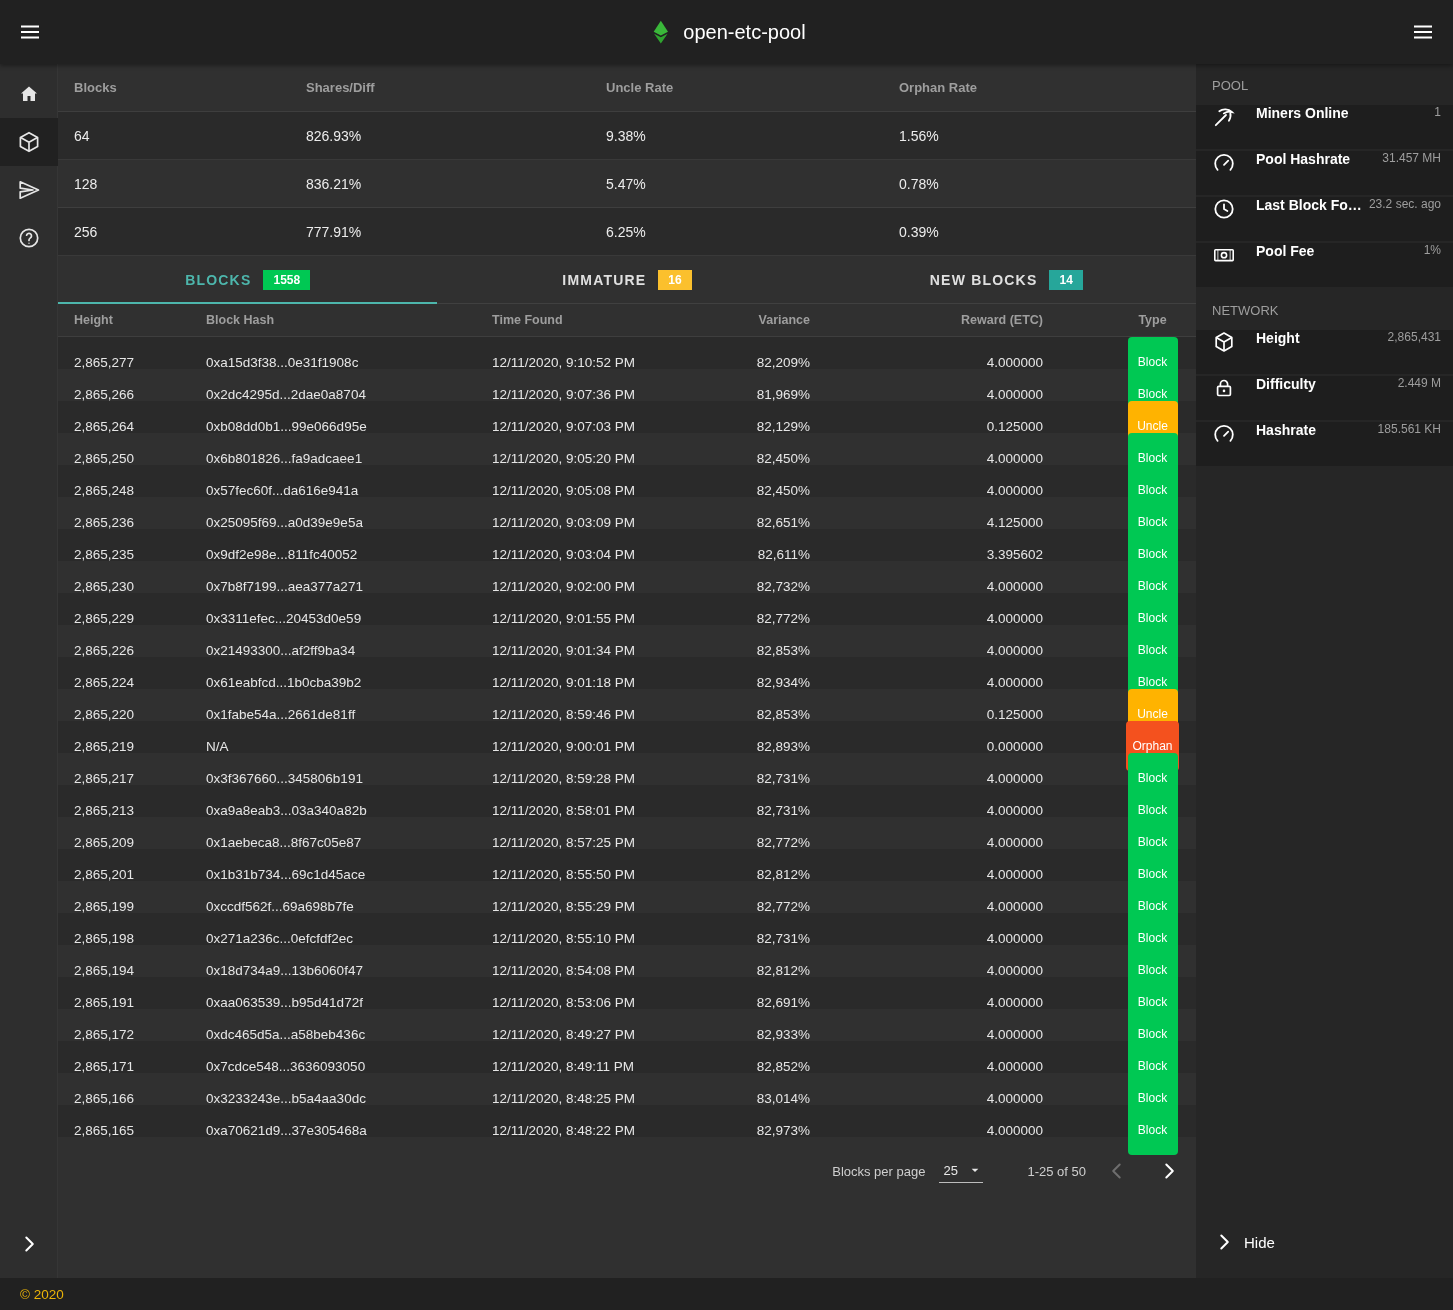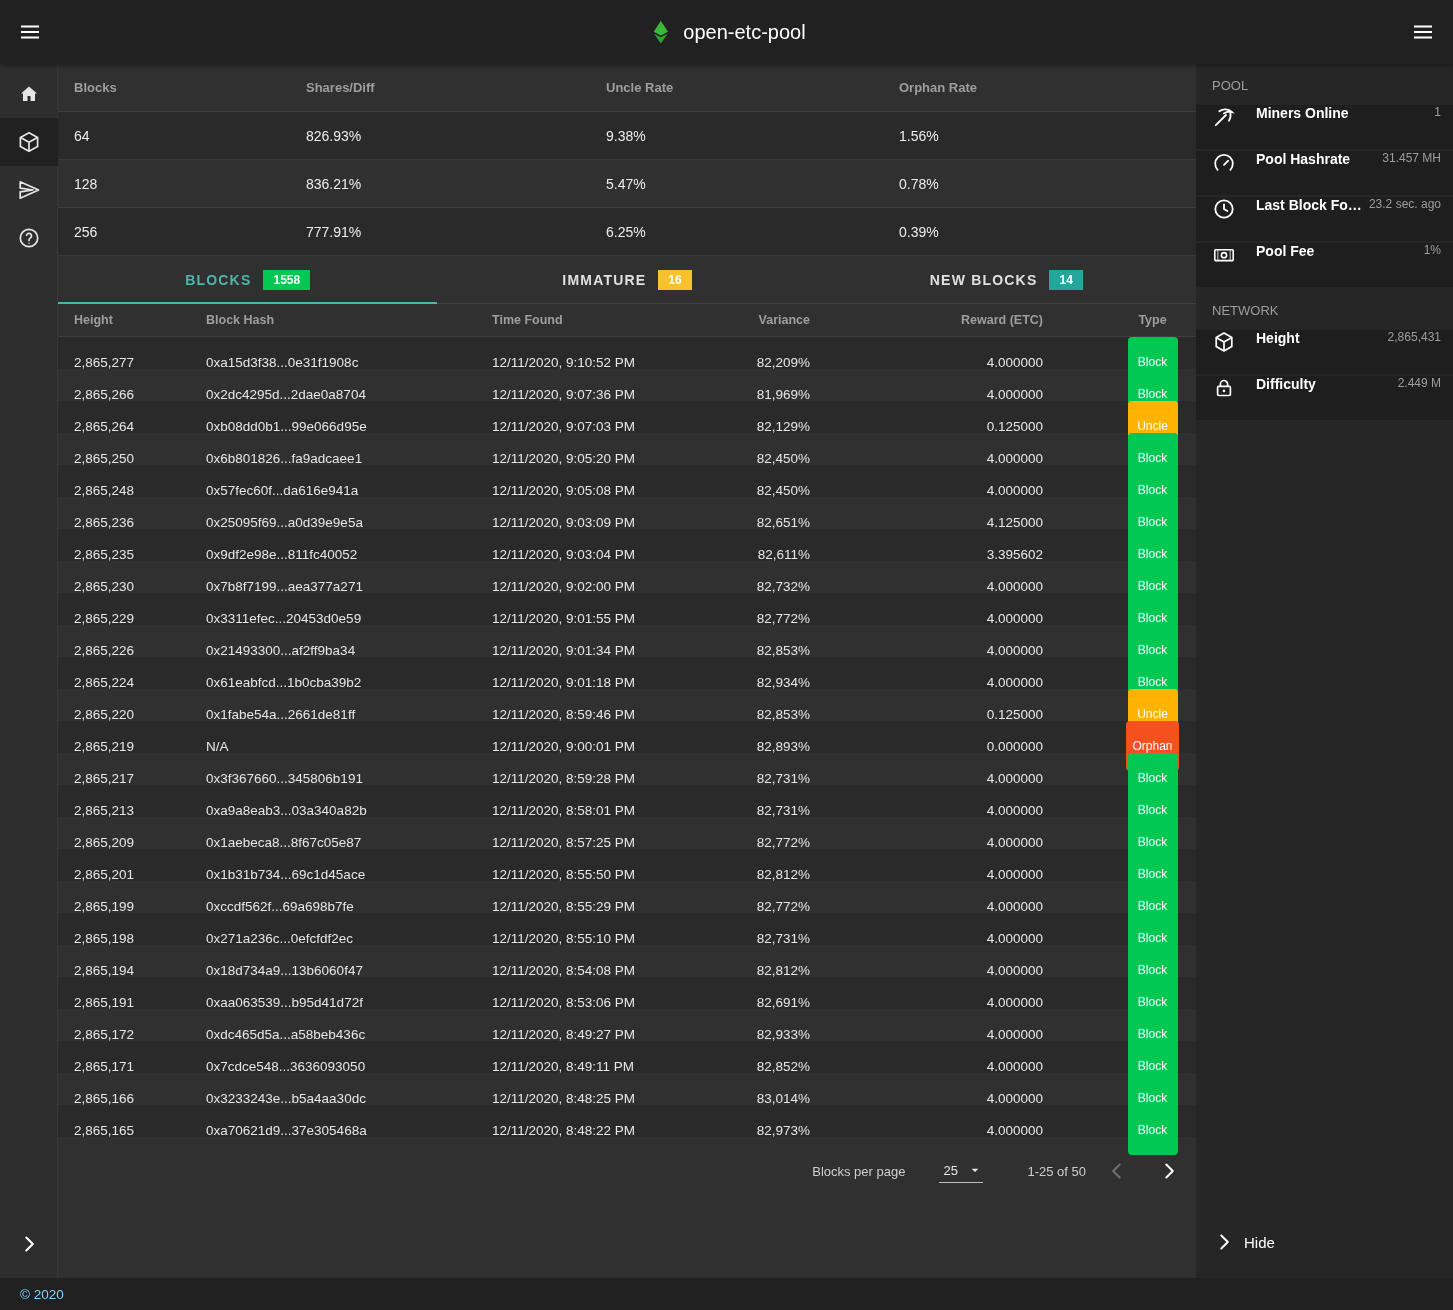--- a/index.html
+++ b/index.html
@@ -38,39 +38,39 @@
   .bt-header,.bt-row{display:grid;grid-template-columns:132px 286px 240px 110px 233px 1fr;align-items:center}
   .bt-header{height:33px;color:#9e9e9e;font-size:12.5px;font-weight:700;border-bottom:1px solid rgba(255,255,255,.07)}
   .bt-row{height:32px;font-size:13.5px;color:#e6e6e6}
   #bt-rows .bt-row:nth-child(odd){background:rgba(0,0,0,.12)}
   .c0,.c1,.c2{padding-left:16px}
   .c3,.c4{text-align:right;padding-right:16px}
   .c5{text-align:center;padding-left:50px}
   .chip{display:inline-block;min-width:50px;padding:18px 6px;border-radius:4px;font-size:12px;color:#fff;text-align:center}
 
   .pagination{display:flex;align-items:center;justify-content:flex-end;height:56px;margin-top:6px;padding-right:14px;font-size:13px;color:#cfcfcf}
-  .pp-label{margin-right:34px}
+  .pp-label{margin-right:14px}
   .pp-select{display:flex;align-items:center;justify-content:space-between;width:44px;border-bottom:1px solid #bdbdbd;padding:3px 0 4px 4px;margin-right:44px;cursor:pointer;color:#e8e8e8;background:none}
   .pp-range{margin-right:18px}
   .pg-btn{background:none;border:none;width:26px;height:26px;display:flex;align-items:center;justify-content:center;cursor:pointer;color:#fff;padding:0}
   .pg-btn.disabled{color:#6e6e6e}
   .pg-btn.prev{margin-right:26px}
 
   
   .right-sidebar{position:absolute;top:64px;right:0;width:257px;height:1214px;background:#262626}
   .panel-title{padding:14px 16px 12px;font-size:13px;color:#9e9e9e}
   .side-item{display:flex;align-items:flex-start;height:44px;padding:0 12px 0 16px;background:#1e1e1e;margin-bottom:2px}
   .side-icon{width:24px;height:24px;color:#fff;margin-right:20px;flex:none}
   .side-label{flex:1;font-size:14px;font-weight:700;color:#fff;white-space:nowrap;overflow:hidden;text-overflow:ellipsis}
   .side-value{font-size:12px;color:#9e9e9e;white-space:nowrap;margin-left:6px}
   .sidebar-bottom{position:absolute;bottom:16px;left:0;display:flex;align-items:center;padding-left:16px;gap:8px;color:#fff;cursor:pointer;height:40px;width:100%;background:none;border:none}
   .hide-label{font-size:15px;color:#fff}
 
   
-  .footer{position:absolute;bottom:0;left:0;width:1453px;height:32px;background:#212121;display:flex;align-items:center;padding-left:20px;font-size:13.5px;color:#7dd3fc;z-index:6}
+  .footer{position:absolute;bottom:0;left:0;width:1453px;height:32px;background:#212121;display:flex;align-items:center;padding-left:20px;font-size:13.5px;color:#eab308;z-index:6}
 </style>
 </head>
 <body>
 
 <header class="appbar">
   <button class="iconbtn">
     <span class="ic">
         <svg width="24" height="24" viewBox="0 0 24 24">
           <path d="M3 6.5h18M3 12h18M3 17.5h18" stroke="currentColor" stroke-width="2" fill="none"></path>
         </svg>
@@ -483,20 +483,30 @@
         <span class="side-icon ic">
           <svg width="24" height="24" viewBox="0 0 24 24" fill="none" stroke="currentColor" stroke-width="1.7">
             <rect x="5.6" y="10.3" width="12.8" height="9.2" rx="1.2"></rect>
             <path d="M8.4 10.3V8.1a3.6 3.6 0 0 1 7.2 0v2.2"></path>
             <circle cx="12" cy="14.9" r="1.3" fill="currentColor" stroke="none"></circle>
           </svg>
         </span>
         <span class="side-label">Difficulty</span>
         <span class="side-value">2.449 M</span>
       </div>
+      <div class="side-item">
+        <span class="side-icon ic">
+          <svg width="24" height="24" viewBox="0 0 24 24" fill="none" stroke="currentColor" stroke-width="1.8" stroke-linecap="round">
+            <path d="M5.6 18.8a8.8 8.8 0 1 1 12.8 0"></path>
+            <path d="M12 13.8l4.2-4.2"></path>
+          </svg>
+        </span>
+        <span class="side-label">Hashrate</span>
+        <span class="side-value">185.561 KH</span>
+      </div>
     </div>
   <button class="sidebar-bottom">
     <span class="ic">
         <svg width="24" height="24" viewBox="0 0 24 24" fill="none" stroke="currentColor" stroke-width="2" stroke-linecap="round" stroke-linejoin="round">
           <path d="M9.3 5.5l6.5 6.5-6.5 6.5"></path>
         </svg>
       </span>
     <span class="hide-label">Hide</span>
   </button>
 </aside>

